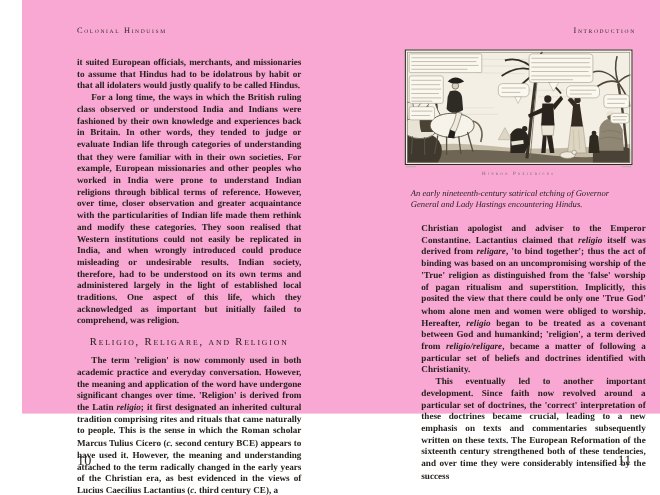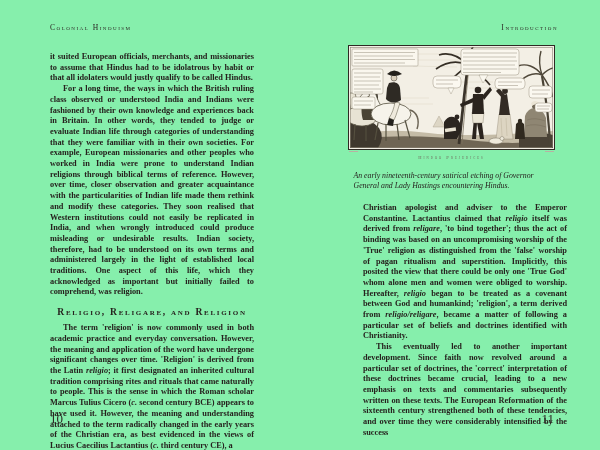--- a/index.html
+++ b/index.html
@@ -2,21 +2,21 @@
 <html><head>
 <meta charset="utf-8">
 <style>
   html,body{margin:0;padding:0;}
   body{
     width:600px;height:450px;background:#ffffff;
     font-family:"Liberation Serif", serif;color:#26221e;
     position:relative;overflow:hidden;
   }
   .spread{position:absolute;inset:0;}
-  .page{position:absolute;top:0;width:300px;height:450px;background:#86efac;}
+  .page{position:absolute;top:0;width:300px;height:376px;background:#f9a8d4;margin-left:20px;}
   .page-left{left:0;}
   .page-right{left:300px;}
 
   .running-head{
     position:absolute;top:23px;
     font-size:7.6px;letter-spacing:1.5px;
     font-variant:small-caps;color:#2d2925;
   }
   .running-head.left{left:50px;}
   .running-head.right{right:42px;text-align:right;}
@@ -25,21 +25,21 @@
     position:absolute;width:204px;
     font-size:8.3px;line-height:10.7px;
     text-align:justify;color:#26221e;
   }
   .column-left{left:50px;top:52px;}
   .column-right{left:63px;top:203px;}
 
   .text-column p{margin:0;font-weight:bold;}
   .text-column p.indent{text-indent:13px;}
   .section-heading{
-    font-variant:small-caps;font-weight:700;
+    font-variant:small-caps;font-weight:400;
     letter-spacing:1.7px;text-align:center;
     font-size:9.6px;line-height:11px;
     margin:8px 0 6px 0;color:#26221e;
   }
 
   .page-number{
     position:absolute;top:411px;font-size:13px;color:#2d2925;
   }
   .page-number.left{left:50px;}
   .page-number.right{right:46px;text-align:right;}

